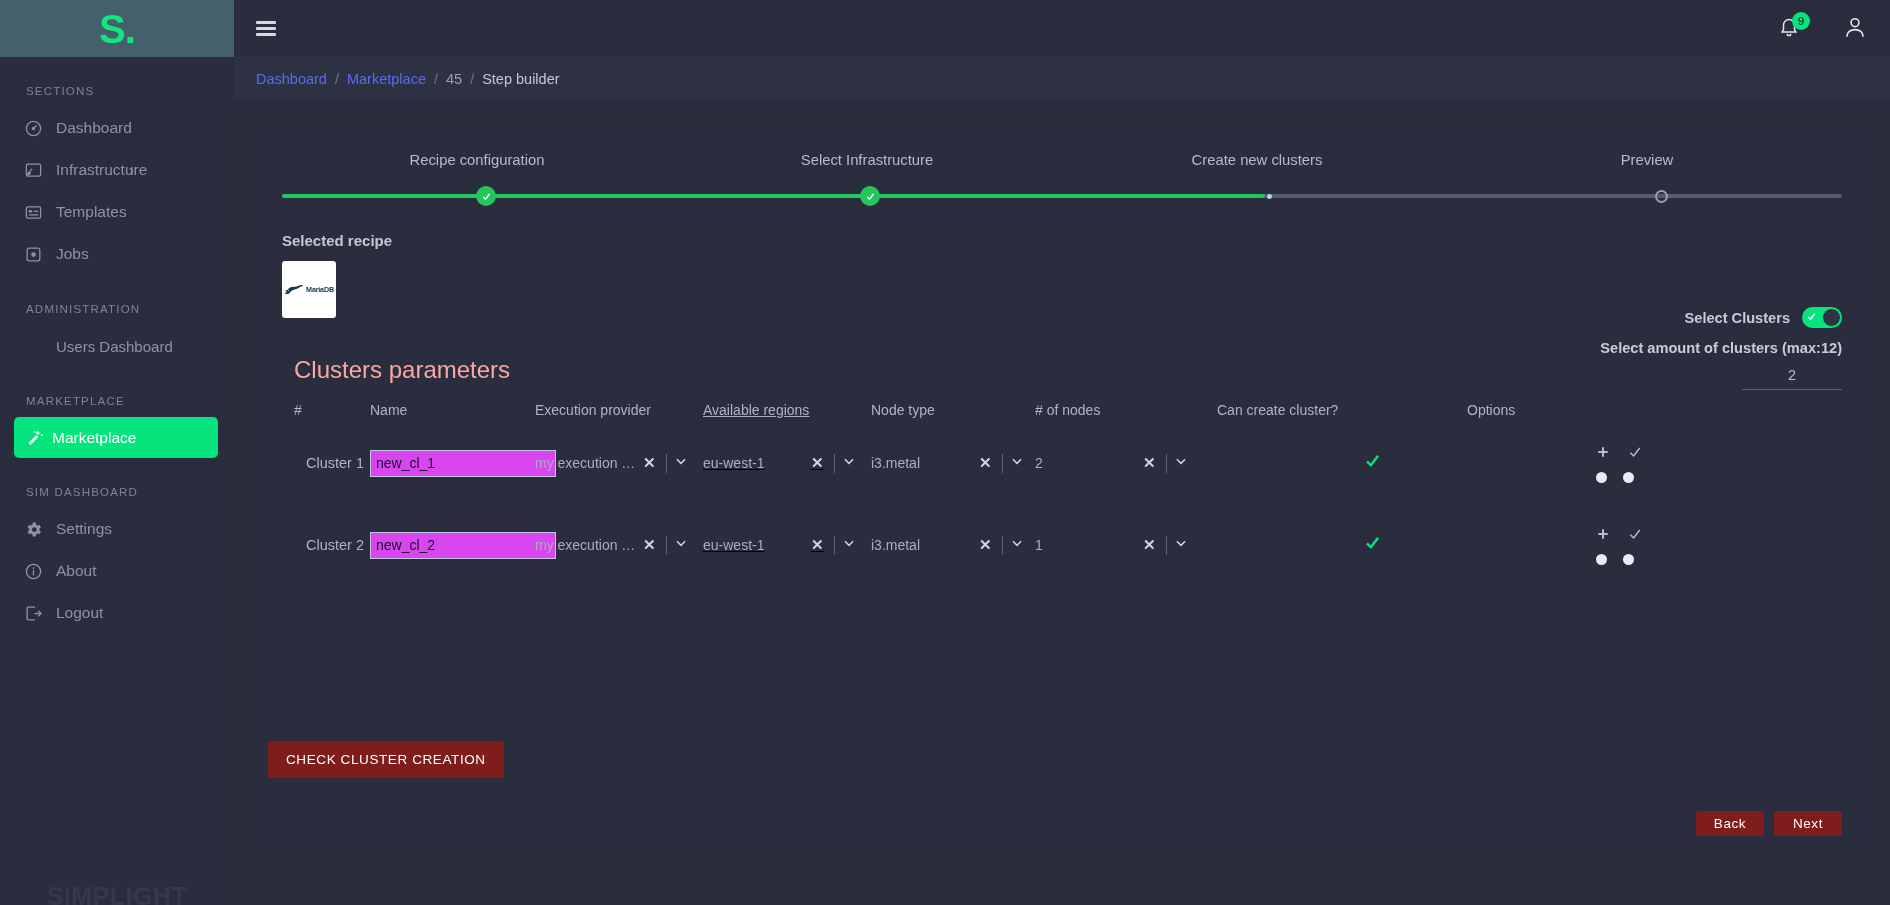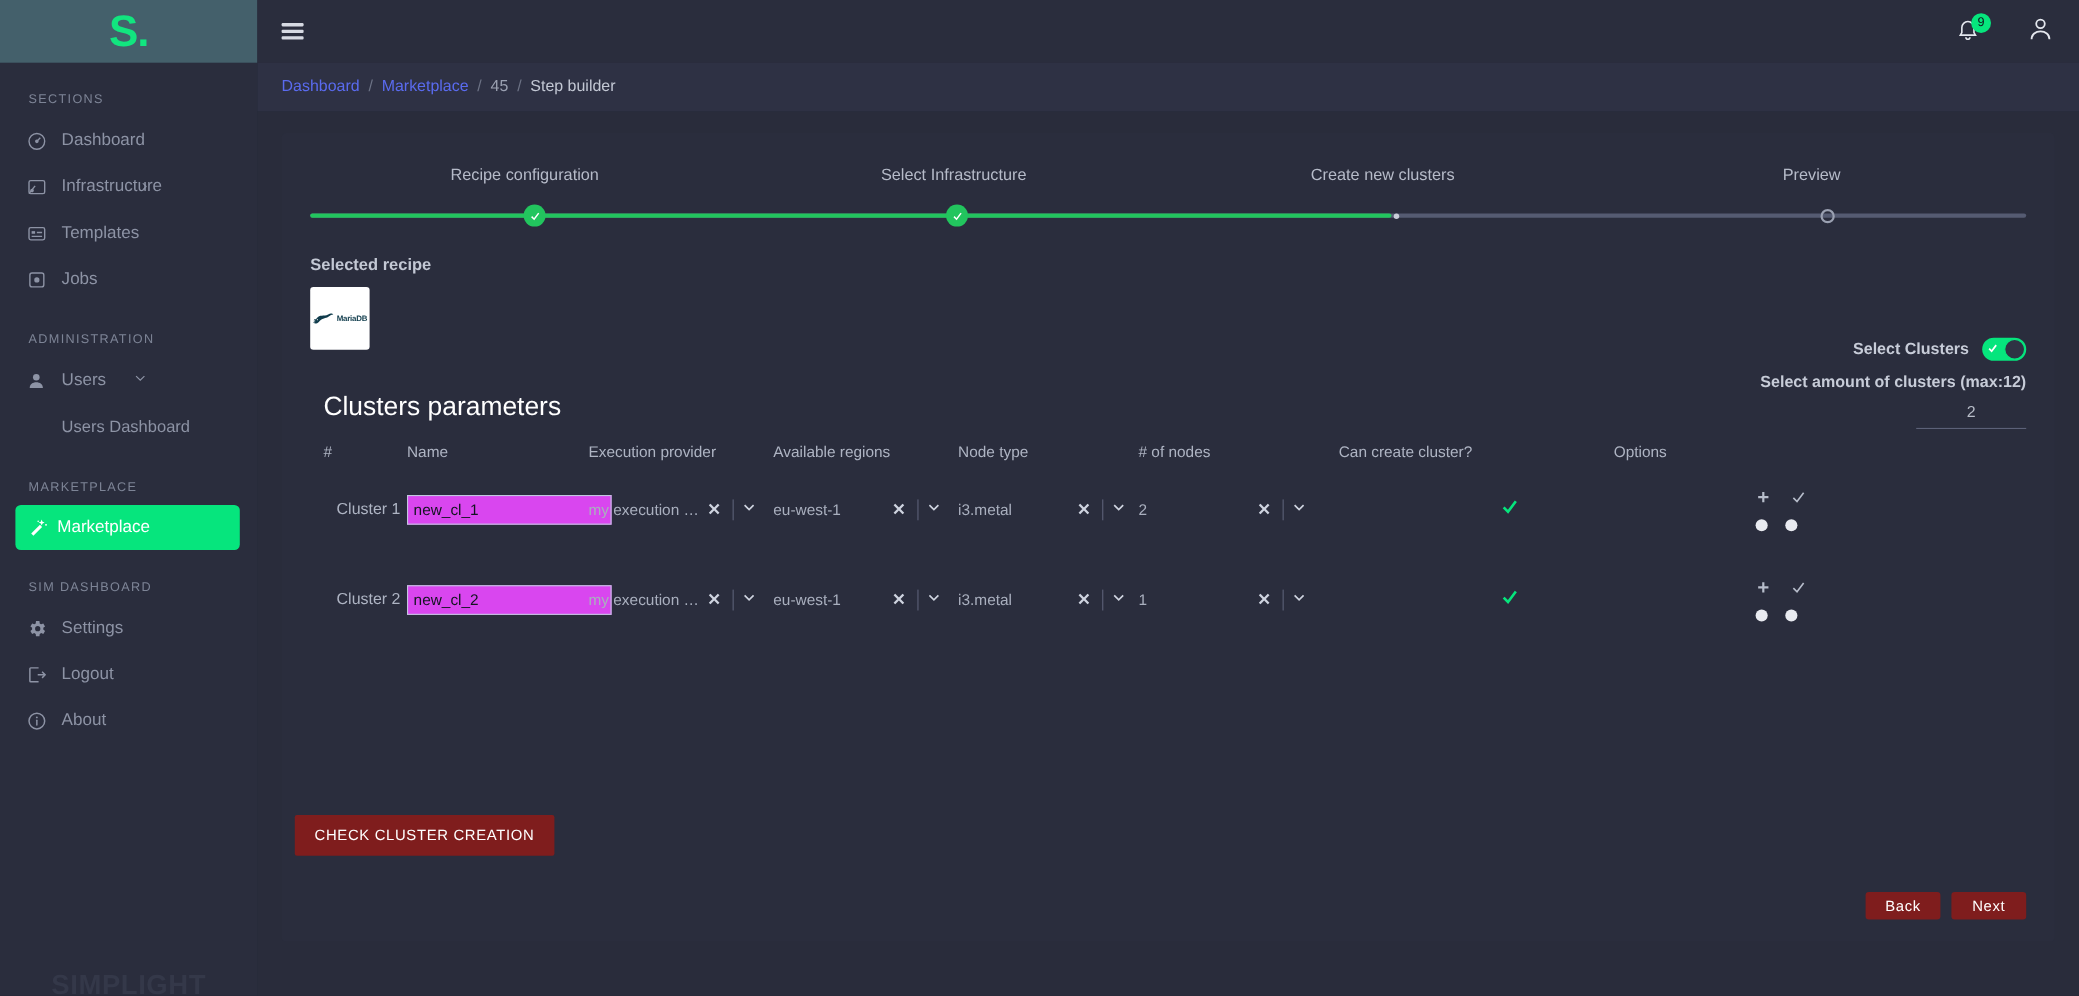--- a/index.html
+++ b/index.html
@@ -174,32 +174,32 @@
   .amount-field input {
     width: 100%; background: transparent; border: none;
     border-bottom: 1px solid #5c6178;
     color: #b9bec9; font-size: 14.5px; text-align: center;
     padding: 4px 0 6px 0; outline: none;
     font-family: "Liberation Sans", sans-serif;
   }
 
   
   .section-title {
-    color: #ffffff; font-size: 24px; font-weight: 400; margin-top: 38px; margin-left: 12px;
+    color: #fca5a5; font-size: 24px; font-weight: 400; margin-top: 38px; margin-left: 12px;
   }
   .ctable { width: 100%; margin-top: 18px; border-collapse: collapse; table-layout: fixed; }
   .ctable th {
     text-align: left; color: #aeb4c3; font-size: 14px; font-weight: 400;
     padding: 0 0 4px 0;
   }
   .ctable td { padding: 0; vertical-align: middle; height: 82px; }
   .col-hash  { width: 88px;  padding-left: 12px !important; }
   .col-name  { width: 165px; }
   .col-prov  { width: 168px; }
-  .col-reg   { width: 168px; }
+  .col-reg   { width: 168px; text-decoration: underline; }
   .col-node  { width: 164px; }
   .col-num   { width: 182px; }
   .col-can   { width: 250px; }
   .col-opts  { width: auto; }
   .cell-hash { color: #aeb4c3; font-size: 14.5px; padding-left: 12px; }
   .name-input {
     width: 186px; height: 27px;
     background: #d946ef; border: 1px solid #c2c6e0;
     color: #11151f; font-size: 14px; padding: 0 5px;
     outline: none; font-family: "Liberation Sans", sans-serif;
@@ -293,34 +293,20 @@
       <svg width="19" height="19" viewBox="0 0 24 24" fill="none" stroke="#8d93a5" stroke-width="1.6">
         <rect x="4" y="4" width="16" height="16" rx="2.5"></rect>
           <circle cx="12" cy="12" r="3" fill="#8d93a5" stroke="none"></circle>
       </svg>
     </span>
     <span>Jobs</span>
   </div>
 
   <div class="nav-section-label">ADMINISTRATION</div>
 
-  <div class="nav-item">
-    <span class="ic">
-      <svg width="18" height="18" viewBox="0 0 24 24" fill="#8d93a5">
-        <circle cx="12" cy="8" r="4"></circle>
-          <path d="M4 21c0-4.4 3.6-7 8-7s8 2.6 8 7z"></path>
-      </svg>
-    </span>
-    <span>Users</span>
-    <span class="chev">
-      <svg width="13" height="13" viewBox="0 0 24 24" fill="none" stroke="#8d93a5" stroke-width="2">
-          <path d="M5 9 L12 16 L19 9"></path>
-        </svg>
-    </span>
-  </div>
 
   <div class="nav-item sub">
     <span>Users Dashboard</span>
   </div>
 
   <div class="nav-section-label">MARKETPLACE</div>
 
   <div class="nav-item active-green">
     <span class="ic">
       <svg width="19" height="19" viewBox="0 0 24 24" fill="#ffffff">
@@ -341,37 +327,37 @@
         <path d="M19.4 13a7.6 7.6 0 000-2l2-1.6-2-3.4-2.4 1a7.6 7.6 0 00-1.7-1L15 3.3h-4l-.3 2.7a7.6 7.6 0 00-1.7 1l-2.4-1-2 3.4L6.6 11a7.6 7.6 0 000 2l-2 1.6 2 3.4 2.4-1c.5.4 1.1.8 1.7 1l.3 2.7h4l.3-2.7c.6-.2 1.2-.6 1.7-1l2.4 1 2-3.4z"></path>
         <circle cx="13" cy="12" r="3" fill="#2a2d3d"></circle>
       </svg>
     </span>
     <span>Settings</span>
   </div>
 
   <div class="nav-item">
     <span class="ic">
       <svg width="19" height="19" viewBox="0 0 24 24" fill="none" stroke="#8d93a5" stroke-width="1.7">
+        <circle cx="12" cy="12" r="9"></circle>
+          <path d="M12 11 v5.5" stroke-linecap="round"></path>
+          <circle cx="12" cy="7.8" r="1.1" fill="#8d93a5" stroke="none"></circle>
+      </svg>
+    </span>
+    <span>About</span>
+  </div>
+
+  <div class="nav-item">
+    <span class="ic">
+      <svg width="19" height="19" viewBox="0 0 24 24" fill="none" stroke="#8d93a5" stroke-width="1.7">
         <path d="M14 4 H5 a1 1 0 00-1 1 v14 a1 1 0 001 1 h9"></path>
           <path d="M13 12 H21"></path>
           <path d="M18 8.5 L21.5 12 L18 15.5"></path>
       </svg>
     </span>
     <span>Logout</span>
-  </div>
-
-  <div class="nav-item">
-    <span class="ic">
-      <svg width="19" height="19" viewBox="0 0 24 24" fill="none" stroke="#8d93a5" stroke-width="1.7">
-        <circle cx="12" cy="12" r="9"></circle>
-          <path d="M12 11 v5.5" stroke-linecap="round"></path>
-          <circle cx="12" cy="7.8" r="1.1" fill="#8d93a5" stroke="none"></circle>
-      </svg>
-    </span>
-    <span>About</span>
   </div>
 
   <div class="watermark">SIMPLIGHT</div>
 </aside>
 
 <div class="main">
 
   <header class="topbar">
     <div class="hamburger">
       <span></span>

